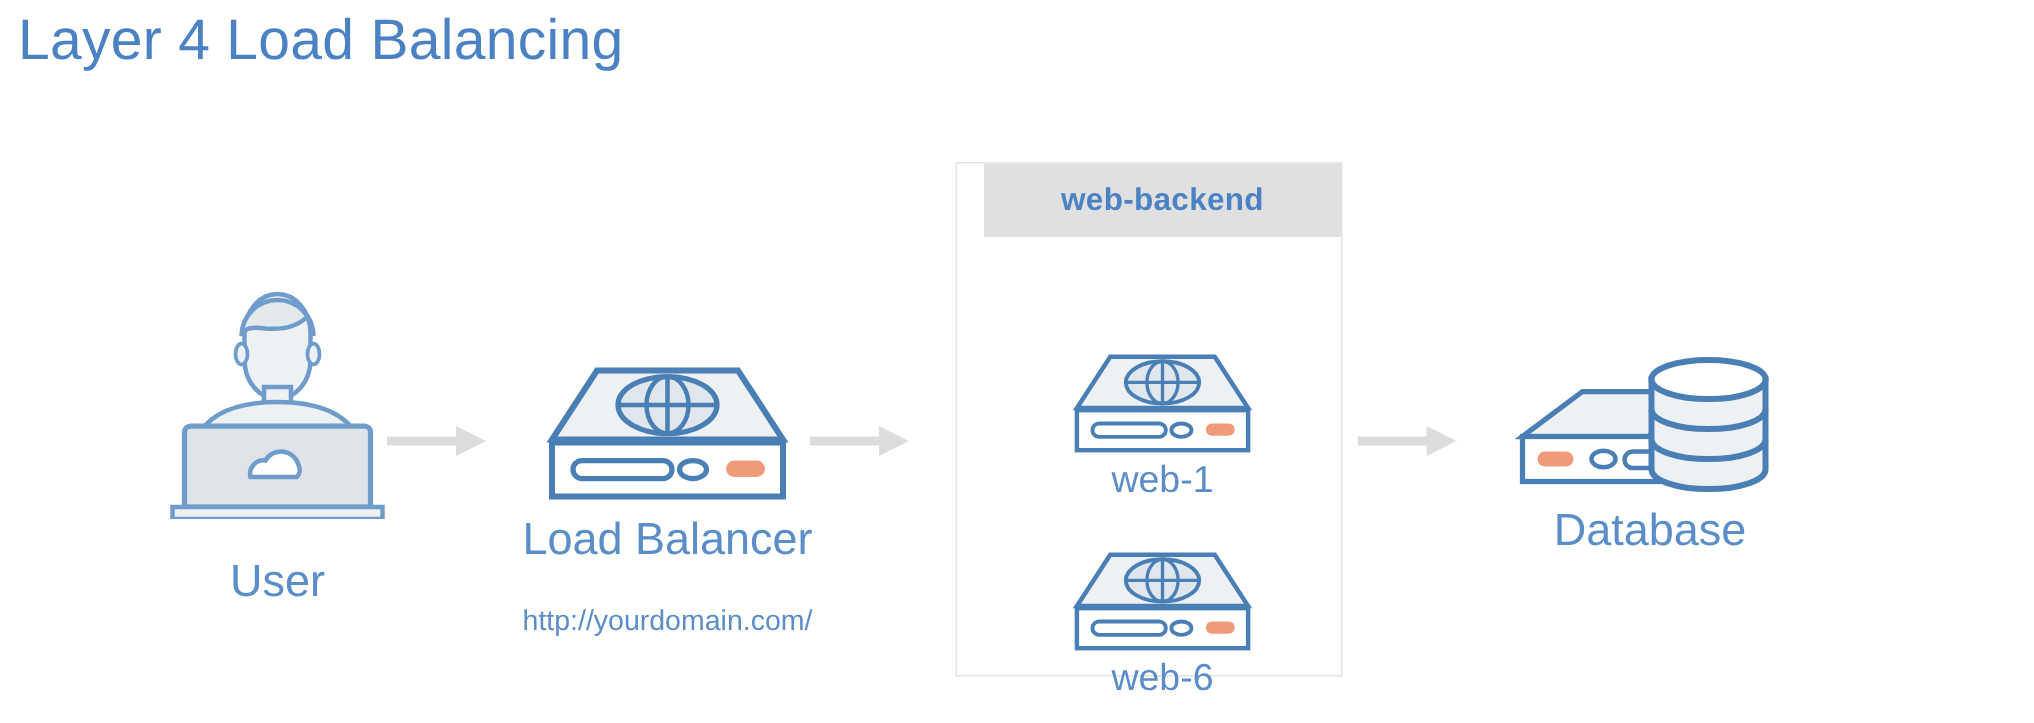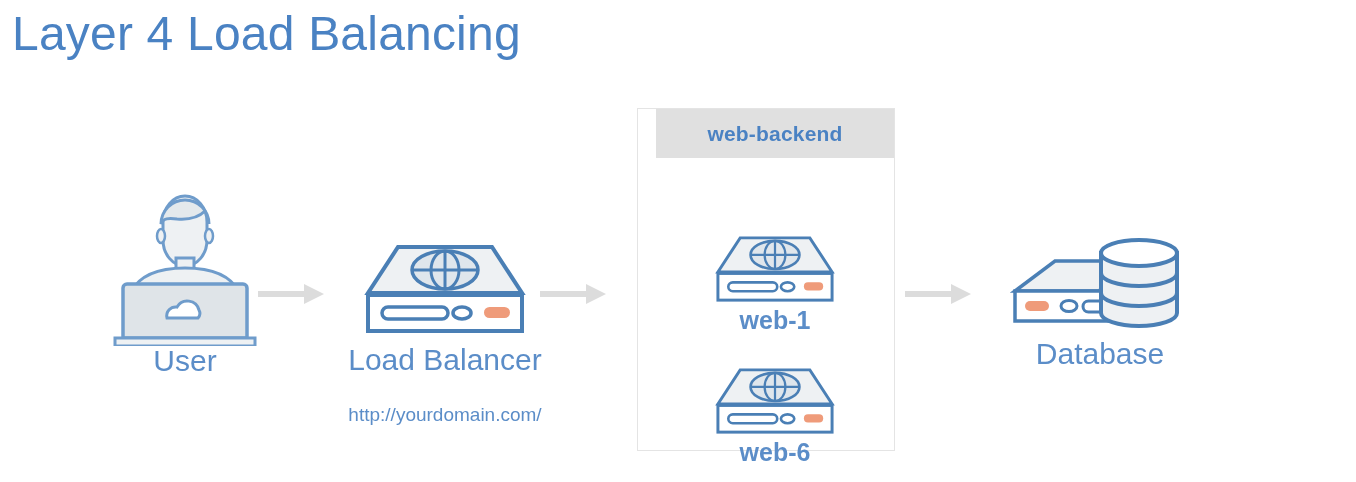--- a/index.html
+++ b/index.html
@@ -14,21 +14,21 @@
     overflow: hidden;
     font-family: "Liberation Sans", sans-serif;
     color: #5b8dc8;
   }
 
   
   .page-title {
     position: absolute;
     left: 12px;
     top: 6px;
-    font-size: 48px;
+    font-size: 38px;
     font-weight: 400;
     letter-spacing: 0.2px;
     color: #4a82c3;
     white-space: nowrap;
   }
 
   
   .node {
     position: absolute;
     display: flex;
@@ -44,21 +44,21 @@
   }
   .node-sublabel {
     font-size: 19px;
     color: #5b8dc8;
     white-space: nowrap;
     line-height: 1;
   }
 
   
   #user-node { left: 95px; top: 176px; width: 180px; }
-  #user-node .node-label { margin-top: 0; }
+  #user-node .node-label { margin-top: 27px; }
 
   
   #lb-node { left: 320px; top: 243px; width: 250px; }
   #lb-node .node-label { margin-top: 10px; text-align: center; }
   #lb-node .node-sublabel { margin-top: 30px; }
 
   
   #backend-group {
     position: absolute;
     left: 637px;
@@ -89,21 +89,20 @@
     position: absolute;
     left: 0;
     right: 0;
     display: flex;
     flex-direction: column;
     align-items: center;
   }
   .backend-node .node-label {
     font-size: 25px;
     margin-top: 4px;
-    font-weight: bold;
   }
   #web1-node { top: 76px; }
   #web2-node { top: 208px; }
 
   
   #db-node { left: 1000px; top: 237px; width: 200px; }
   #db-node .node-label { margin-top: 6px; }
 
   
   .arrow {

